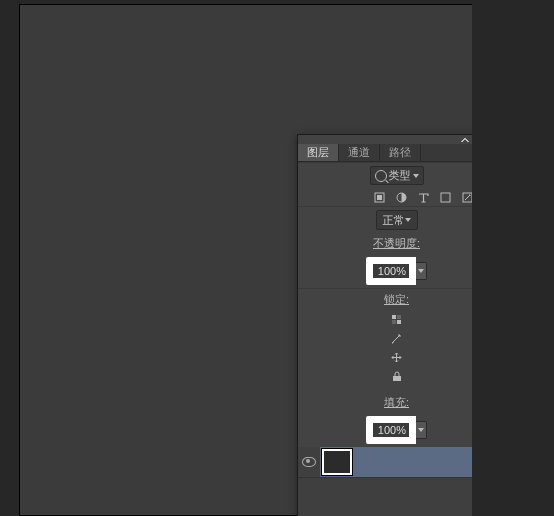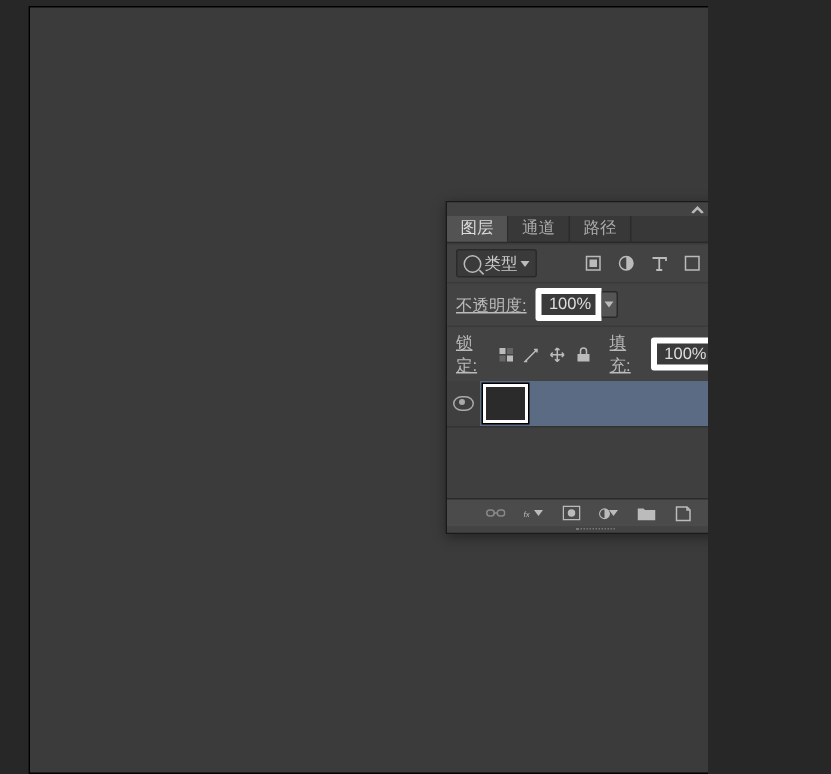--- a/index.html
+++ b/index.html
@@ -10,37 +10,37 @@
     
     .panel-head { height:9px; background:#434343; display:flex; justify-content:flex-end; align-items:center; padding:0 4px; gap:8px; }
     .panel-head svg { display:block; }
 
     
     .tabs { height:17px; display:flex; background:#383838; border-bottom:1px solid #2a2a2a; }
     .tab { cursor:pointer; padding:0 9px; line-height:17px; color:#aaa; border-right:1px solid #2a2a2a; }
     .tab.active { background:#535353; color:#ddd; box-shadow:inset 0 -1px 0 #535353; }
     .tab-menu { margin-left:auto; width:16px; text-align:center; line-height:17px; color:#bbb; cursor:pointer; }
 
-    .row { display:flex; align-items:center; padding:3px 6px; gap:6px; border-top:1px solid #3a3a3a; }
+    .row { display:flex; align-items:center; padding:3px 22px; gap:6px; border-top:1px solid #3a3a3a;flex-direction:column; }
     .row:first-of-type { border-top:none; }
 
     .filter-drop { display:flex; align-items:center; cursor:pointer; background:#3a3a3a; border:1px solid #2a2a2a; border-radius:2px; padding:1px 4px; gap:2px; }
     .search-ic { width:10px; height:10px; border:1px solid #bbb; border-radius:50%; position:relative; }
     .search-ic::after { content:""; position:absolute; width:4px; height:1px; background:#bbb; bottom:-1px; right:-3px; transform:rotate(45deg); }
     .chev { width:0; height:0; border-left:3px solid transparent; border-right:3px solid transparent; border-top:4px solid #bbb; }
 
     .mode-icons { margin-left:auto; display:flex; gap:10px; }
     .mini-ic { width:12px; height:12px; color:#bbb; cursor:pointer; display:flex; align-items:center; justify-content:center; }
     .mini-ic svg { display:block; }
 
     .wide-drop { flex:1; display:flex; align-items:center; cursor:pointer; background:#3a3a3a; border:1px solid #2a2a2a; border-radius:2px; padding:1.5px 6px; justify-content:space-between; }
 
     .lbl { color:#bbb;text-decoration:underline; }
     .numbox { display:flex; align-items:center; }
-    .numtxt { width:30px; text-align:right; background:#3a3a3a; border:4px solid #ffffff; color:#ddd; padding:1px 3px; border-radius:2px 0 0 2px; line-height:12px; }
+    .numtxt { width:30px; text-align:right; background:#3a3a3a; border:7px solid #ffffff; color:#ddd; padding:1px 3px; border-radius:2px 0 0 2px; line-height:12px; }
     .numbtn { width:10px; height:16px; cursor:pointer; background:#555; border:1px solid #2a2a2a; border-left:none; display:flex; align-items:center; justify-content:center; border-radius:0 2px 2px 0; }
 
     .lock-ic { width:13px; height:13px; cursor:pointer; display:flex; align-items:center; justify-content:center; }
 
     
     .layers { height:78px; background:#3f3f3f; overflow:auto; }
     .layer-row { display:flex; align-items:center; height:30px; border-bottom:1px solid #333; }
     .layer-row.sel .layer-body { background:#5a6b83; }
     .layer-vis { cursor:pointer; width:22px; display:flex; justify-content:center; }
     .eye { width:12px; height:8px; border:1px solid #aaa; border-radius:50%/60%; position:relative; }
@@ -121,20 +121,24 @@
         <span class="mini-ic">
             <svg width="11" height="11" viewBox="0 0 11 11">
               <rect x="1" y="1" width="9" height="9" fill="none" stroke="#bbb"></rect>
               <path d="M3 8 L8 3 M7 3h1v1" stroke="#bbb" fill="none"></path>
             </svg>
           </span>
       </div>
     </div>
 
     <div class="row">
+      <div class="wide-drop">
+        <span>正常</span>
+        <span class="chev"></span>
+      </div>
       <span class="lbl">不透明度:</span>
       <div class="numbox">
         <span class="numtxt">100%</span>
         <span class="numbtn">
             <span class="chev"></span>
           </span>
       </div>
     </div>
 
     <div class="row">

